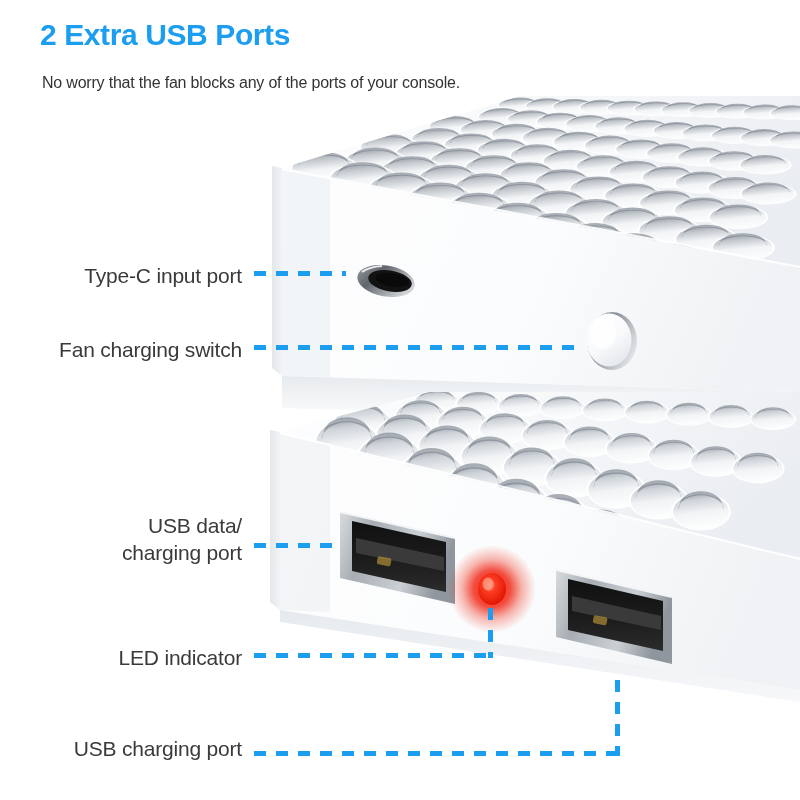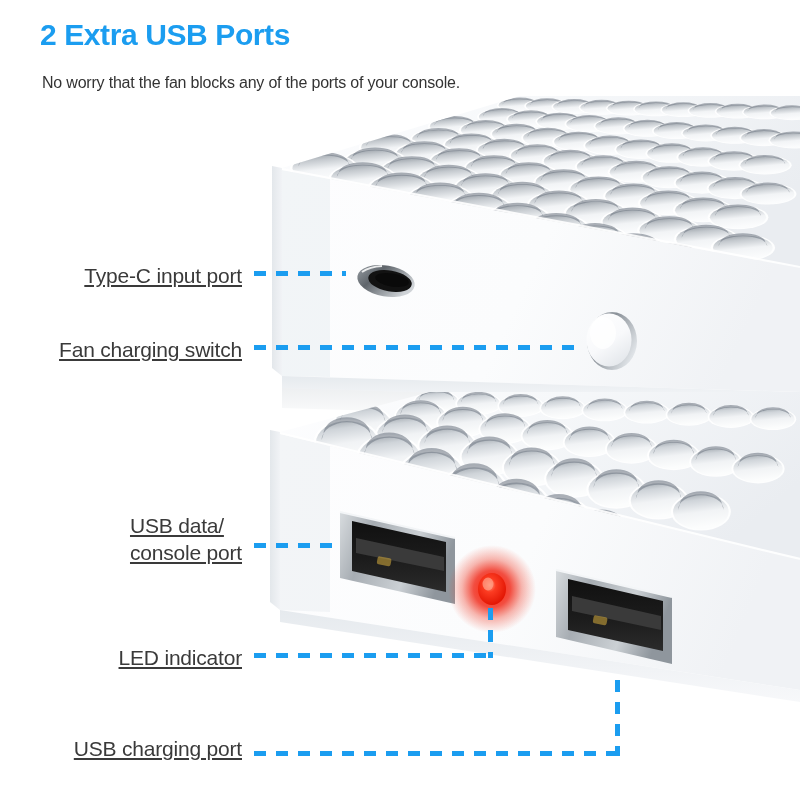--- a/index.html
+++ b/index.html
@@ -49,22 +49,22 @@
   }
   #product svg { display: block; }
 
   
   .callout-label {
     position: absolute;
     font-size: 21px;
     line-height: 27px;
     color: #3a3a3a;
     letter-spacing: -0.2px;
+    text-align: right;
     white-space: pre-line;
-    text-decoration: underline;
   }
   #label-typec      { right: 558px; top: 262px; }
   #label-fanswitch  { right: 558px; top: 336px; }
   #label-usbdata    { right: 558px; top: 512px; }
   #label-led        { right: 558px; top: 644px; }
   #label-usbcharge  { right: 558px; top: 735px; }
 
   
   .leader-h {
     position: absolute;
@@ -623,19 +623,19 @@
   <div class="leader-v" id="lead-led-v"></div>
 
   <div class="leader-h" id="lead-usbc-h"></div>
   <div class="leader-v" id="lead-usbc-v"></div>
 
   <div class="callout-label" id="label-typec">Type-C input port</div>
 
   <div class="callout-label" id="label-fanswitch">Fan charging switch</div>
 
   <div class="callout-label" id="label-usbdata">USB data/
-console port</div>
+charging port</div>
 
   <div class="callout-label" id="label-usbcharge">USB charging port</div>
 
   <div class="callout-label" id="label-led">LED indicator</div>
 
 </div>
 
 </body></html>

